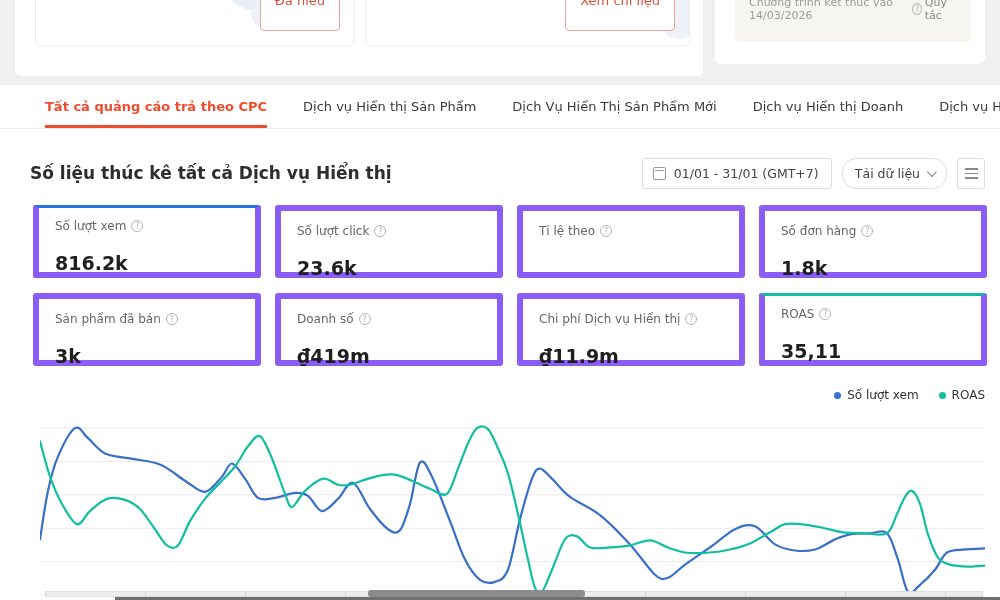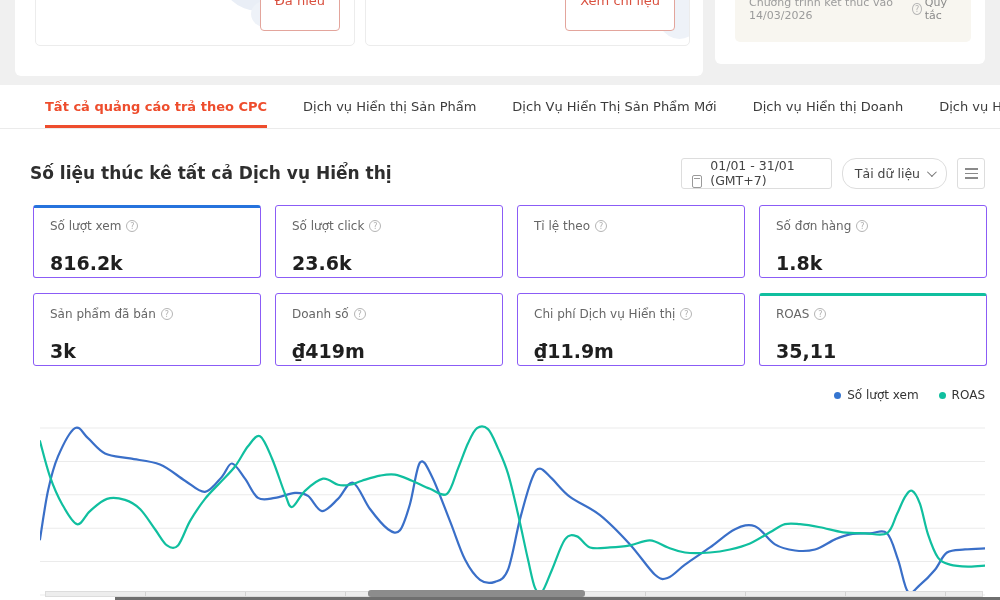--- a/index.html
+++ b/index.html
@@ -22,30 +22,30 @@
 
   
   .main-panel { position:absolute; left:0; top:85px; width:1000px; height:515px; background:#fff; }
 
   .tabbar { position:absolute; left:0; right:0; top:0; height:44px; border-bottom:1px solid #ebebeb; display:flex; align-items:stretch; padding-left:45px; gap:36px; }
   .tab { display:flex; align-items:center; font-size:13px; color:#3b3b3b; cursor:pointer; border-bottom:3px solid transparent; padding-top:3px; white-space:nowrap; }
   .tab.active { color:#ee4d2d; font-weight:bold; border-bottom-color:#ee4d2d; }
 
   .stats-title { position:absolute; left:30px; top:78px; font-size:17px; font-weight:bold; color:#2e2e2e; }
   .controls { position:absolute; right:15px; top:73px; display:flex; align-items:center; gap:10px; }
-  .date-box { width:151px; height:31px; border:1px solid #ddd; border-radius:3px; display:flex; align-items:flex-end; gap:8px; padding:0 10px; font-size:12.5px; color:#444; background:#fff; cursor:pointer; }
+  .date-box { width:190px; height:31px; border:1px solid #ddd; border-radius:3px; display:flex; align-items:center; gap:8px; padding:0 10px; font-size:12.5px; color:#444; background:#fff; cursor:pointer; }
   .dl-btn { height:31px; border:1px solid #ddd; border-radius:14px; background:#fff; display:flex; align-items:center; gap:7px; padding:0 12px; font-size:12.5px; color:#444; cursor:pointer; }
   .chev { width:7px; height:7px; border-right:1.5px solid #777; border-bottom:1.5px solid #777; transform:rotate(45deg) translateY(-2px); }
   .menu-btn { width:28px; height:31px; border:1px solid #ddd; border-radius:3px; background:#fff; display:flex; flex-direction:column; justify-content:center; gap:3px; align-items:center; cursor:pointer; }
   .menu-btn i { display:block; width:13px; height:1.5px; background:#8a8a8a; }
   .cal-icon { width:13px; height:13px; border:1.4px solid #9a9a9a; border-radius:2px; position:relative; }
   .cal-icon:before { content:""; position:absolute; left:1px; right:1px; top:2px; height:1.4px; background:#9a9a9a; }
 
   .metric-grid { position:absolute; left:33px; top:120px; display:grid; grid-template-columns:repeat(4,228px); grid-auto-rows:73px; column-gap:14px; row-gap:15px; }
-  .metric-card { border:1px solid #8b5cf6; border-radius:3px; padding:13px 16px; background:#fff; cursor:pointer; position:relative; }
+  .metric-card { border:6px solid #8b5cf6; border-radius:3px; padding:13px 16px; background:#fff; cursor:pointer; position:relative; }
   .metric-card.active { border-top-width:3px; border-top-style:solid; padding-top:11px; }
   .m-label { font-size:12px; color:#666; display:flex; align-items:center; gap:5px; }
   .m-value { font-size:19px; font-weight:bold; color:#1f1f1f; margin-top:19px; }
 
   .legend { position:absolute; right:15px; top:303px; display:flex; gap:20px; align-items:center; }
   .legend-item { display:flex; align-items:center; gap:6px; font-size:12px; color:#333; cursor:pointer; }
   .legend-dot { width:7px; height:7px; border-radius:50%; }
 
   .chart-wrap { position:absolute; left:40px; top:333px; width:945px; height:179px; }
   .scroll-track { position:absolute; left:45px; top:506px; width:938px; height:6px; background:#ededed; border:1px solid #dcdcdc;

